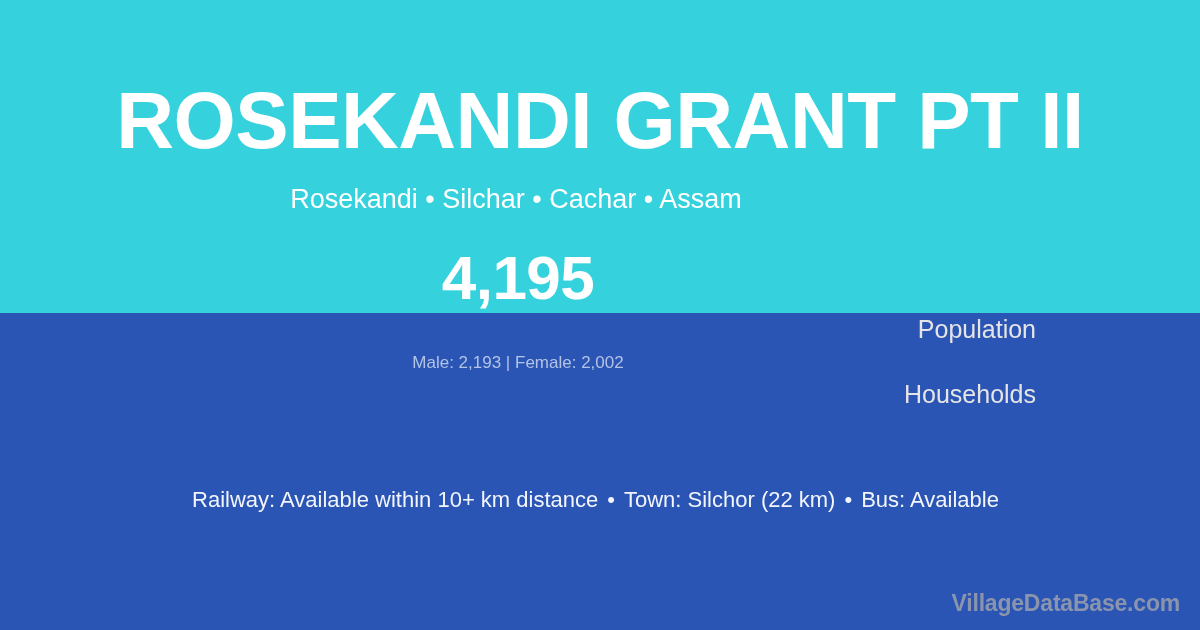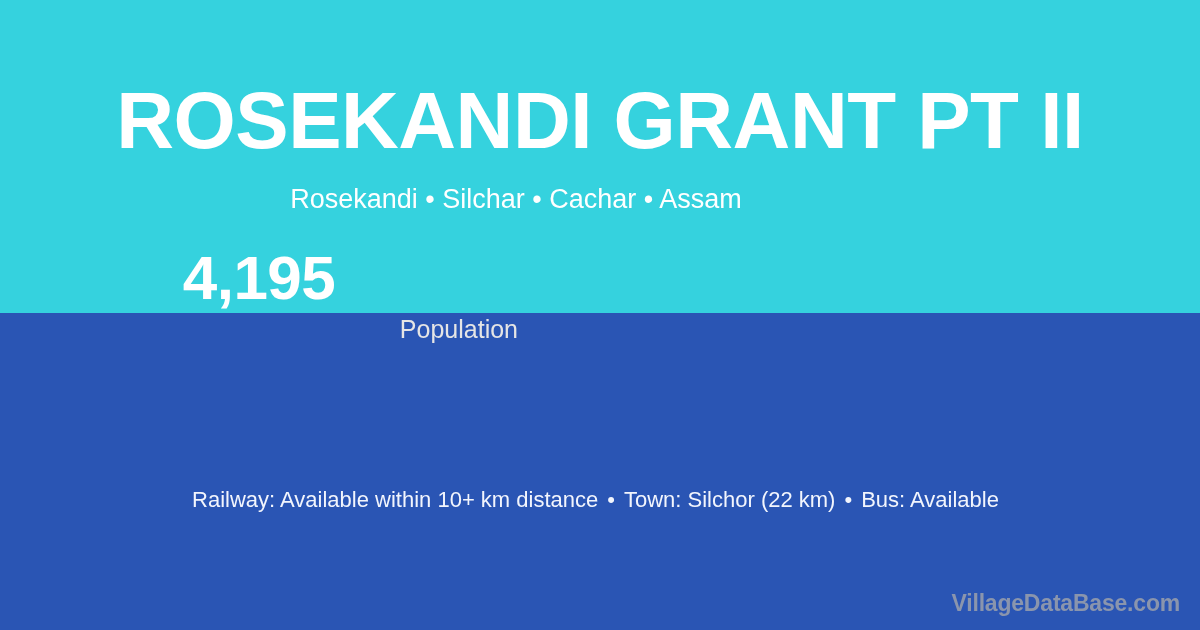--- a/index.html
+++ b/index.html
@@ -68,21 +68,21 @@
     color: #ffffff;
     white-space: nowrap;
   }
 
   .stats {
     position: absolute;
     left: 0;
     top: 246px;
     width: 1036px;
     display: flex;
-    flex-direction: row;
+    flex-direction: column;
   }
 
   .stat {
     flex: 1 1 0;
     text-align: center;
   }
 
   .stat-value {
     font-size: 62px;
     font-weight: 700;
@@ -151,23 +151,25 @@
 
   <div class="title">ROSEKANDI GRANT PT II</div>
 
   <div class="subtitle">Rosekandi  •  Silchar  •  Cachar  •  Assam</div>
 
   <div class="stats">
 
     <div class="stat">
       <div class="stat-value">4,195</div>
       <div class="stat-label">Population</div>
+      <div class="stat-sub">Male: 2,193 | Female: 2,002</div>
     </div>
 
     <div class="stat">
+      <div class="stat-label">Households</div>
     </div>
 
 
   </div>
 
   <div class="info-line">
     <span>Railway: Available within 10+ km distance</span><span class="info-sep">•</span><span>Town: Silchor (22 km)</span><span class="info-sep">•</span><span>Bus: Available</span>
   </div>
 
   <div class="footer">VillageDataBase.com</div>

